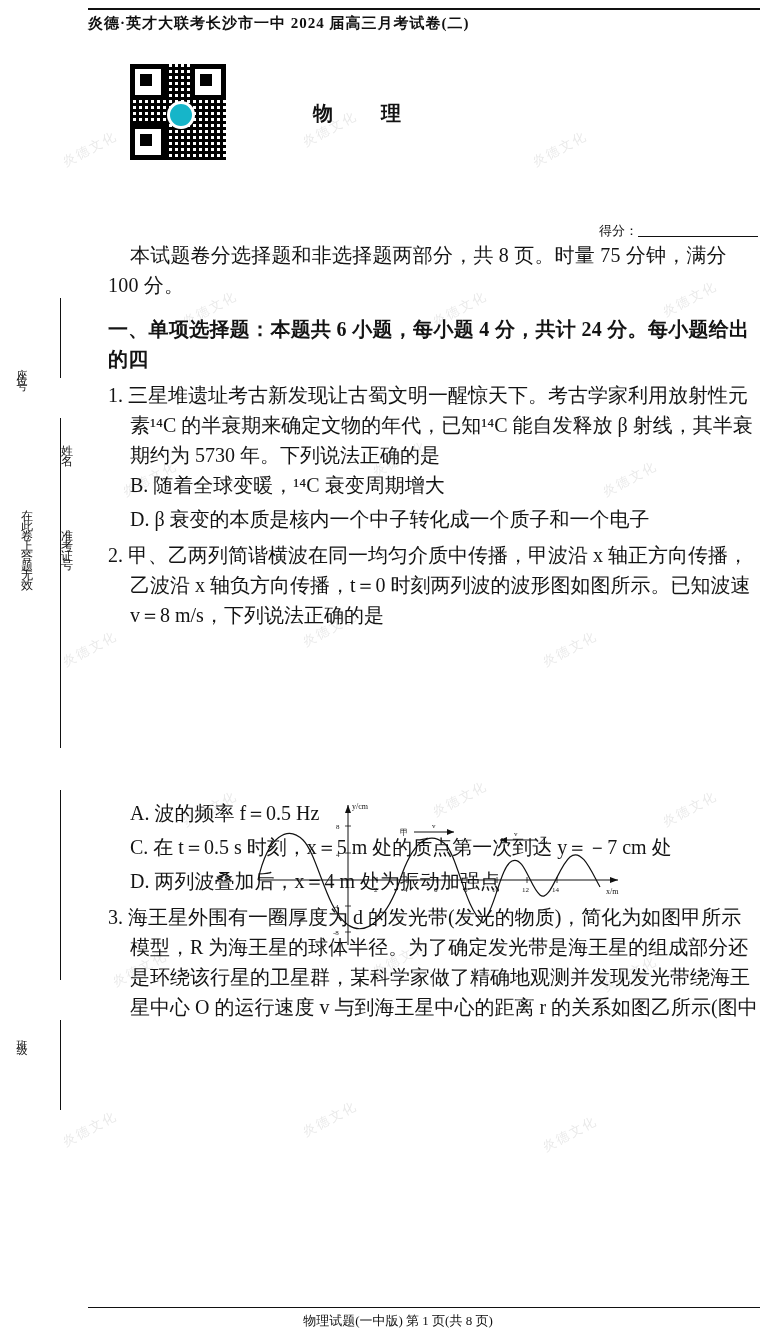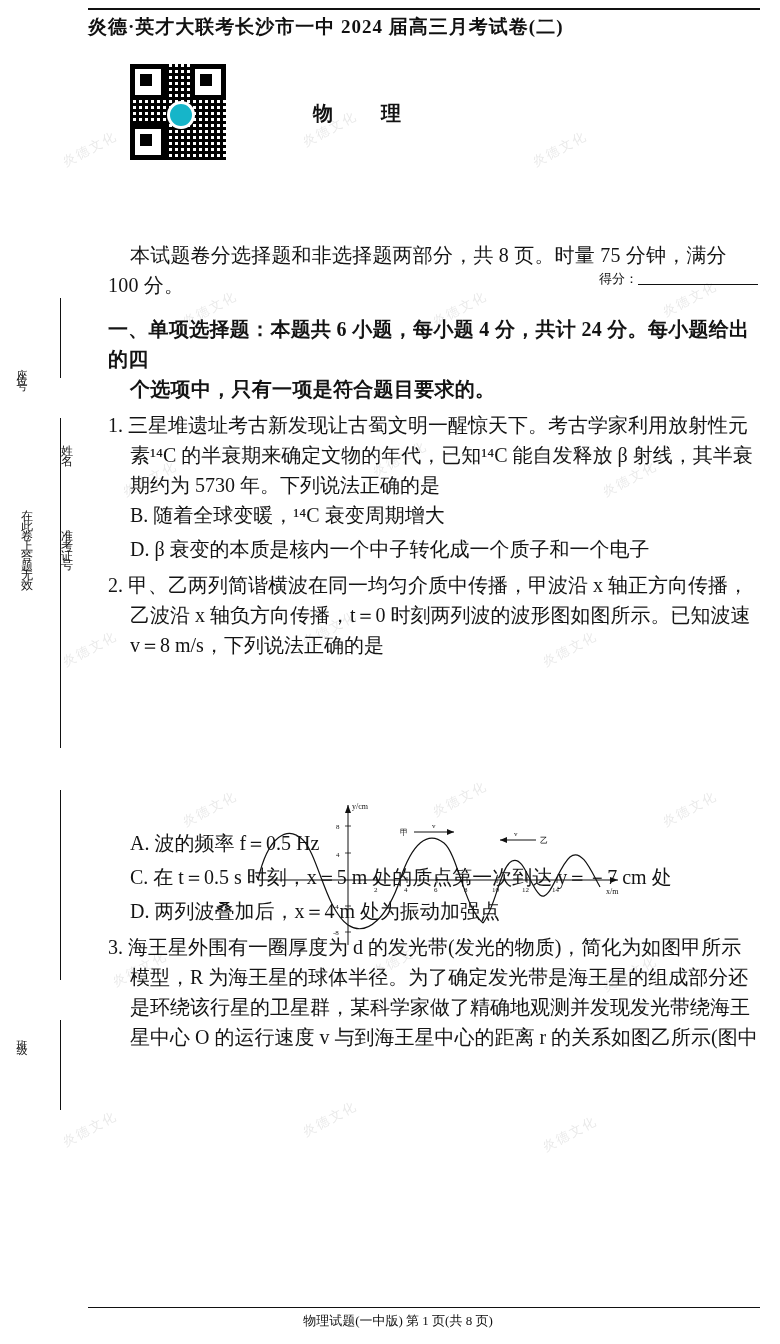--- a/index.html
+++ b/index.html
@@ -14,21 +14,21 @@
   .page{
     position:absolute;inset:0;
   }
   
   .top-rule{
     position:absolute;left:88px;top:8px;width:672px;height:2px;background:#111;
   }
   .title{
     position:absolute;left:88px;top:14px;width:680px;
     font-family:"Liberation Serif", serif;
-    font-weight:bold;font-size:19px;letter-spacing:1px;
+    font-weight:bold;font-size:15px;letter-spacing:1px;
     color:#111;white-space:nowrap;
   }
   
   .qr{
     position:absolute;left:128px;top:62px;width:96px;height:96px;
     background:
       repeating-linear-gradient(90deg,#000 0 3px,#fff 3px 6px),
       repeating-linear-gradient(0deg,#000 0 3px,#fff 3px 6px);
     background-blend-mode:multiply;
     border:2px solid #fff;
@@ -42,21 +42,21 @@
   .qr-logo{
     position:absolute;left:37px;top:37px;width:22px;height:22px;border-radius:50%;
     background:#16b5c9;border:3px solid #fff;
   }
   .subject{
     position:absolute;left:313px;top:100px;
     font-size:20px;font-weight:bold;letter-spacing:14px;color:#111;
   }
   .score-line{
     position:absolute;right:22px;top:222px;
-    font-size:13px;color:#111;margin-top:48px;
+    font-size:13px;color:#111;
   }
   .score-line .blank{
     display:inline-block;width:120px;border-bottom:1px solid #111;height:13px;vertical-align:-2px;
   }
   .content{
     position:absolute;left:108px;top:240px;width:652px;
     font-size:20px;line-height:30px;
     color:#141414;
   }
   .p{margin:0 0 4px 0;}
@@ -157,21 +157,20 @@
   <div class="score-line">
     <span>得分：</span><span class="blank"></span>
   </div>
 
   <div class="content">
 
     <div class="p intro indent">本试题卷分选择题和非选择题两部分，共 8 页。时量 75 分钟，满分 100 分。</div>
 
     <div class="section-head">
       <span>一、单项选择题：本题共 6 小题，每小题 4 分，共计 24 分。每小题给出的四</span>
-      <span class="l2">个选项中，只有一项是符合题目要求的。</span>
     </div>
 
     <div class="q hang">
       <span>1.</span>
       <span>三星堆遗址考古新发现让古蜀文明一醒惊天下。考古学家利用放射性元素¹⁴C 的半衰期来确定文物的年代，已知¹⁴C 能自发释放 β 射线，其半衰期约为 5730 年。下列说法正确的是</span>
     </div>
     <div class="p opt">B. 随着全球变暖，¹⁴C 衰变周期增大</div>
     <div class="p opt">D. β 衰变的本质是核内一个中子转化成一个质子和一个电子</div>
 
     <div class="q hang">

